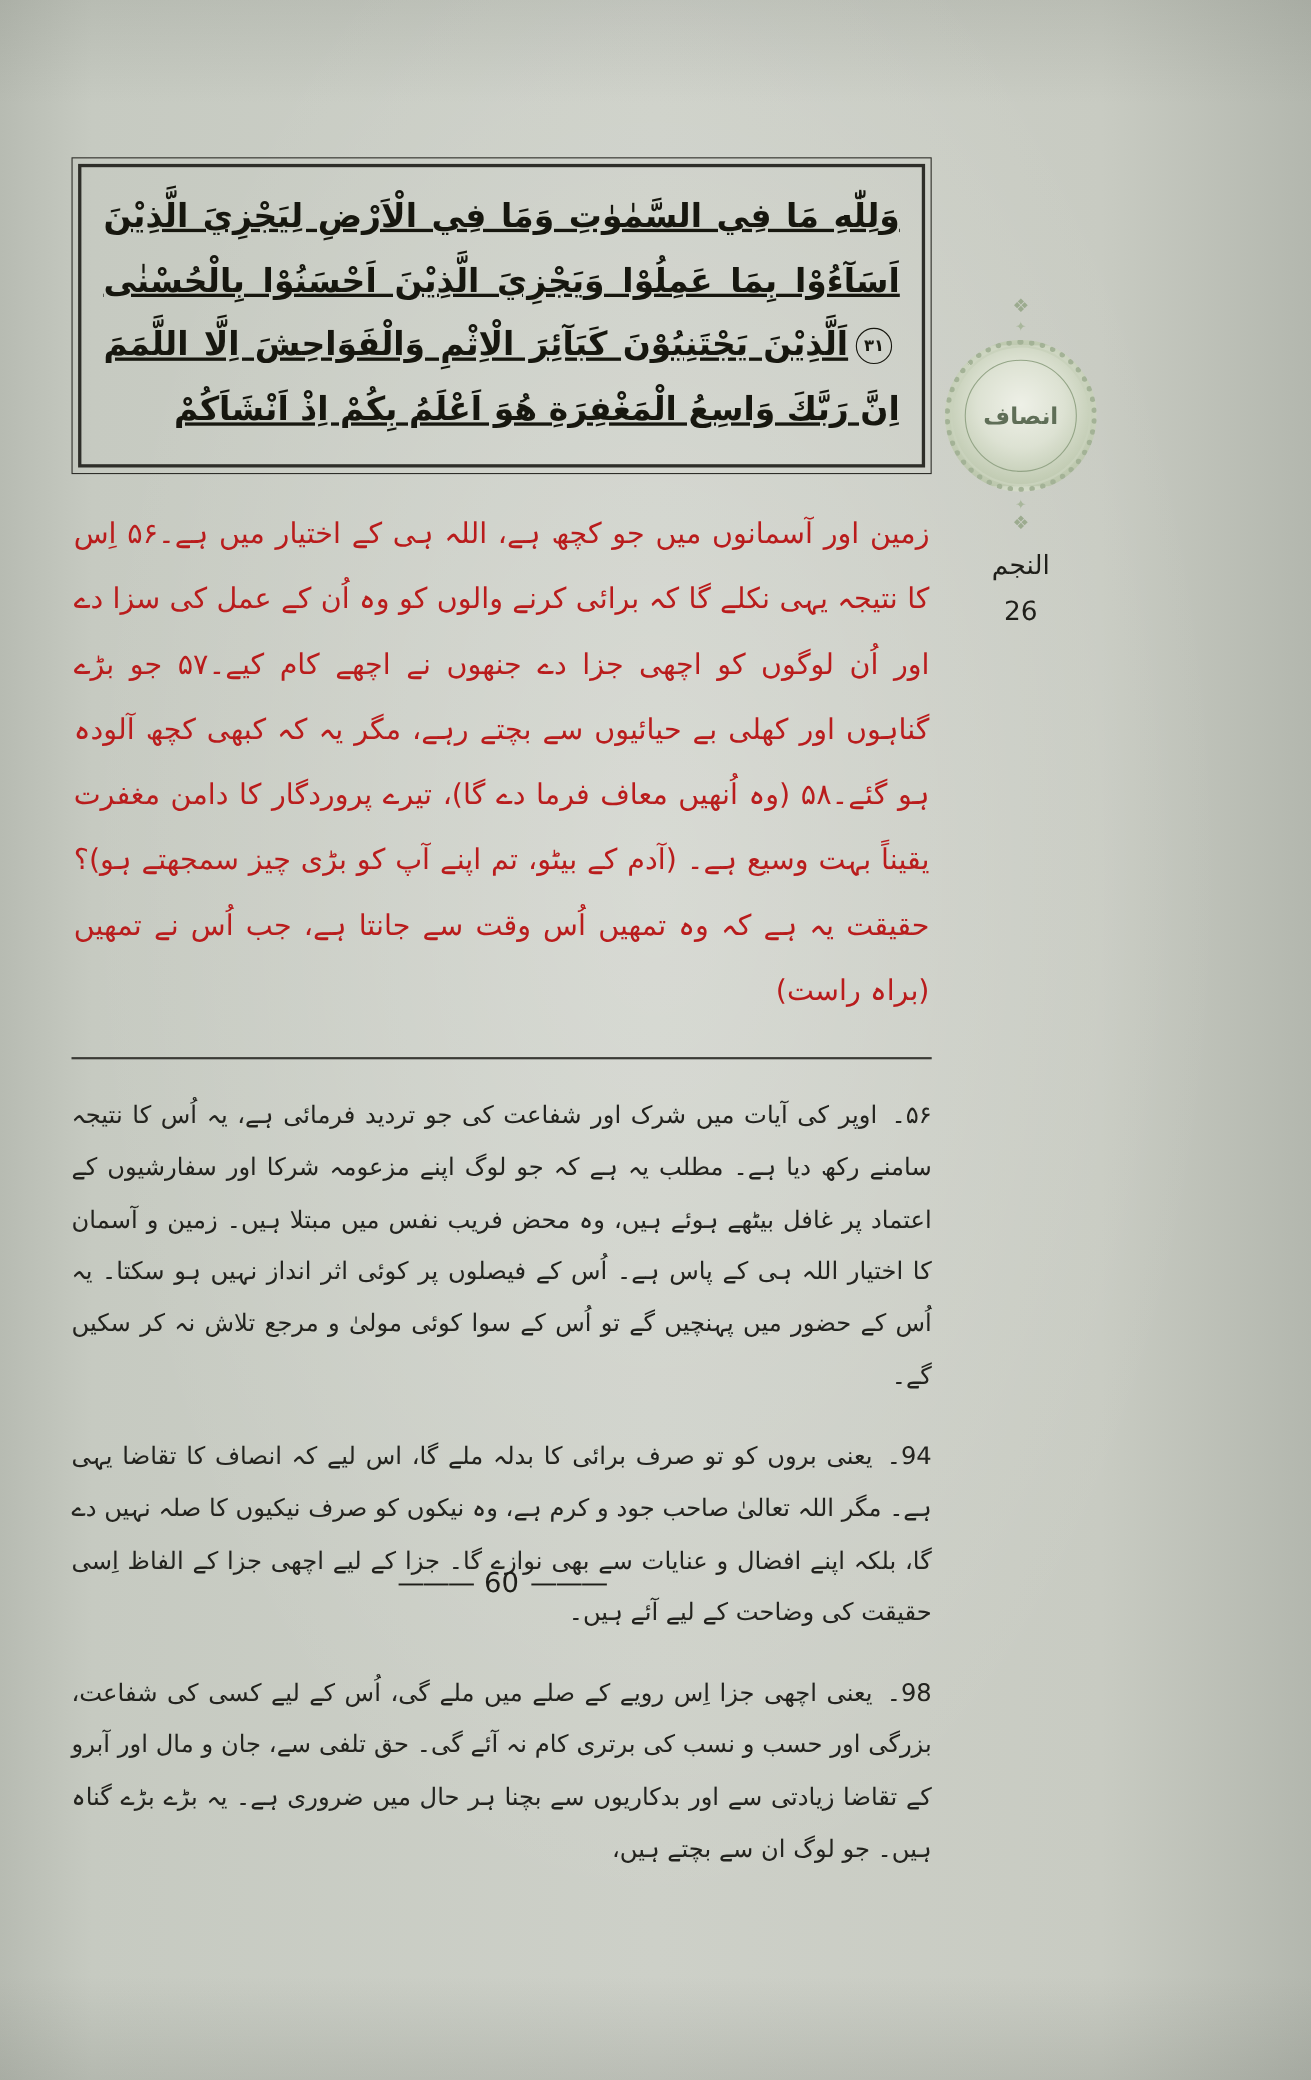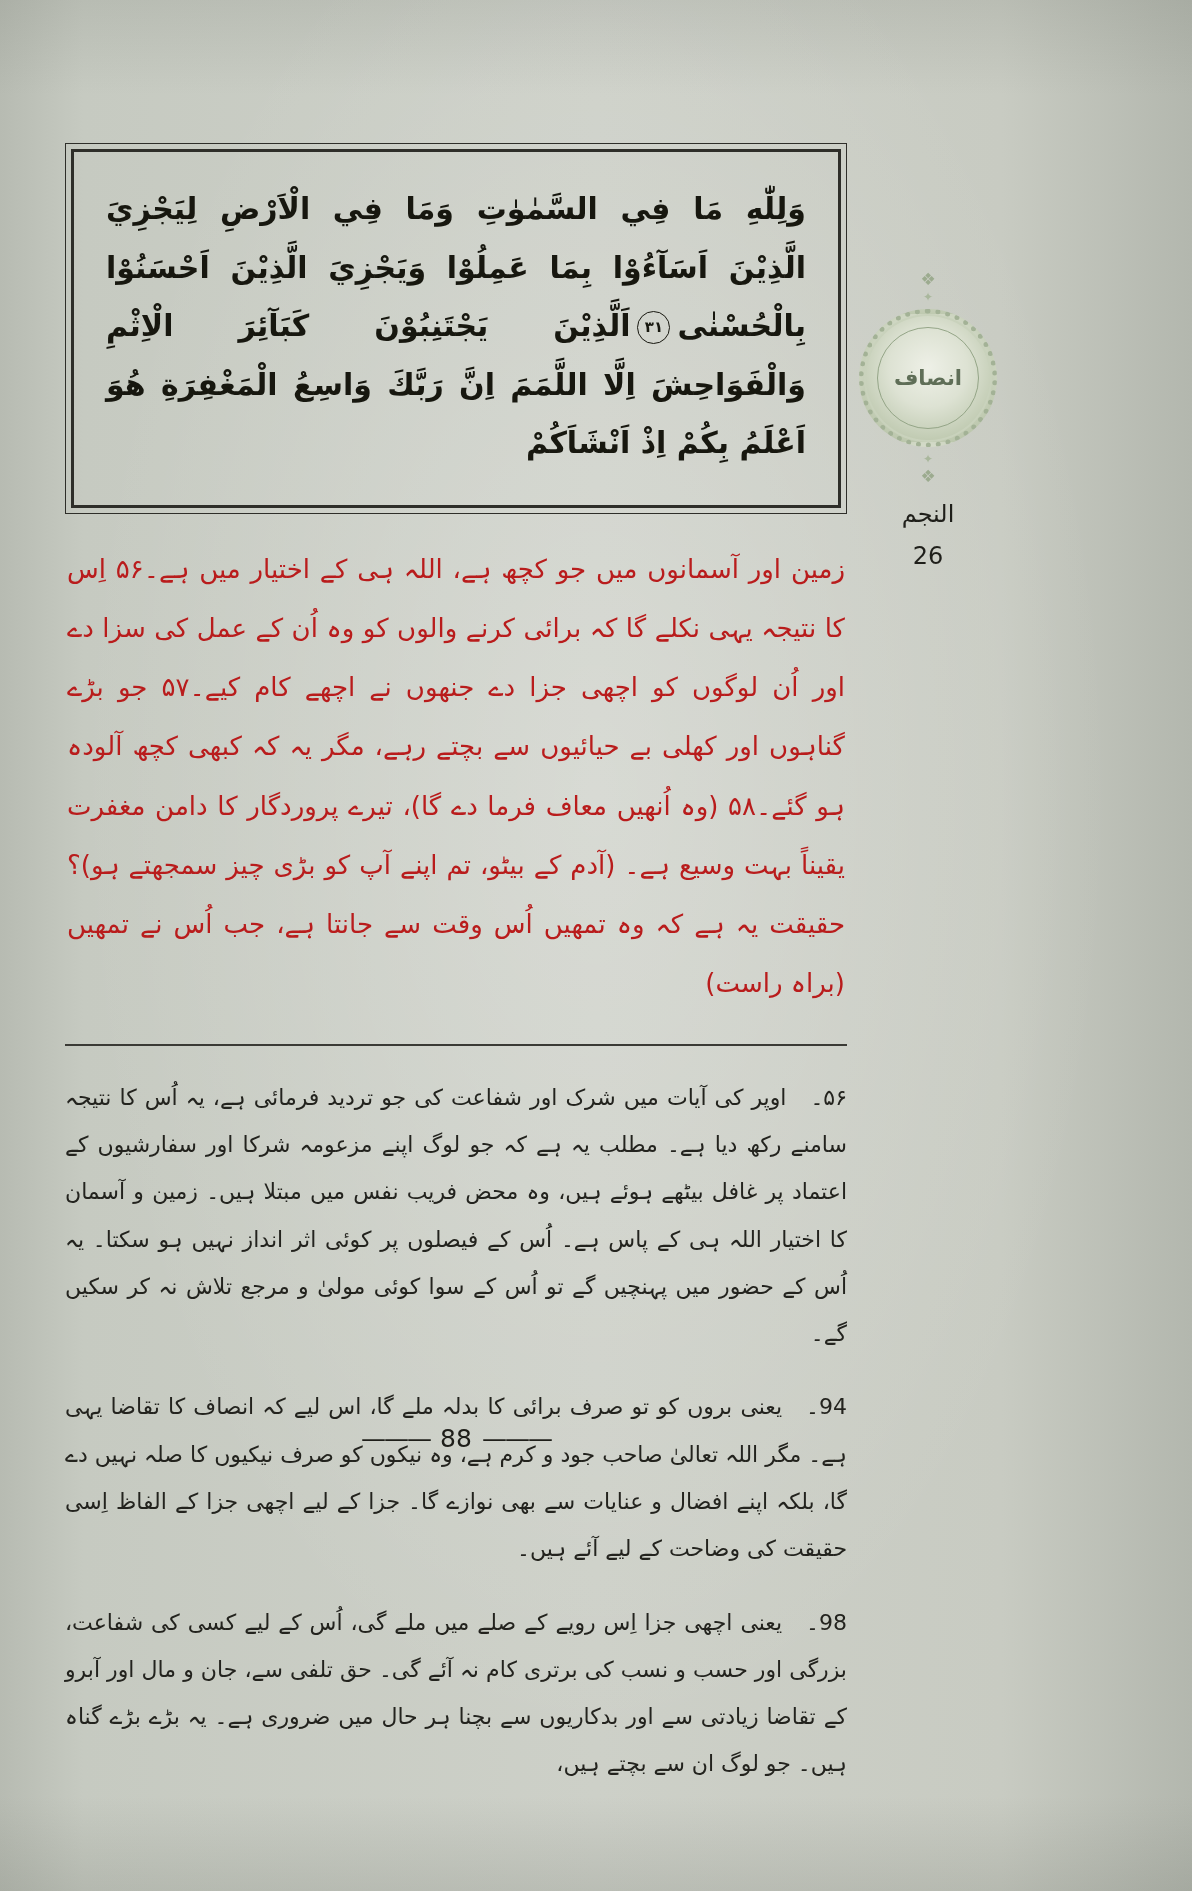--- a/index.html
+++ b/index.html
@@ -26,28 +26,29 @@
 
   .quran-frame {
     border: 1.5px solid #2e2e29;
     padding: 5px;
   }
   .quran-frame-inner {
     border: 3px solid #2e2e29;
     padding: 16px 20px 20px;
   }
   .quran-text {
-    margin: 12px;
+    margin: 0;
     direction: rtl;
     text-align: justify;
     font-family: "DejaVu Sans", sans-serif;
     font-size: 30px;
     font-weight: 700;
     line-height: 1.95;
     color: #17170f;
+    text-decoration: underline;
   }
   .ayah-marker {
     display: inline-flex;
     align-items: center;
     justify-content: center;
     width: 33px;
     height: 33px;
     border: 1.5px solid #17170f;
     border-radius: 50%;
     font-size: 15px;
@@ -72,21 +73,21 @@
   }
 
   .footnote {
     margin: 0 0 26px;
     direction: rtl;
     text-align: justify;
     font-size: 22px;
     line-height: 2.15;
     color: #23231e;
   }
-  .fn-num { margin-left: 24px; }
+  .fn-num { margin-left: 13px; }
 
   
   .margin-col {
     position: absolute;
     left: 848px;
     top: 268px;
     width: 160px;
     text-align: center;
     direction: rtl;
   }
@@ -177,14 +178,14 @@
   </div>
   <div class="seal-finial small">✦</div>
   <div class="seal-finial">❖</div>
   <div class="surah-info">
     <span class="surah-name">النجم</span>
     <span class="surah-number">26</span>
   </div>
 </aside>
 
 <div class="page-footer">
-  <span class="dash">———</span><span>88</span><span class="dash">———</span>
+  <span class="dash">———</span><span>60</span><span class="dash">———</span>
 </div>
 
 </body></html>

